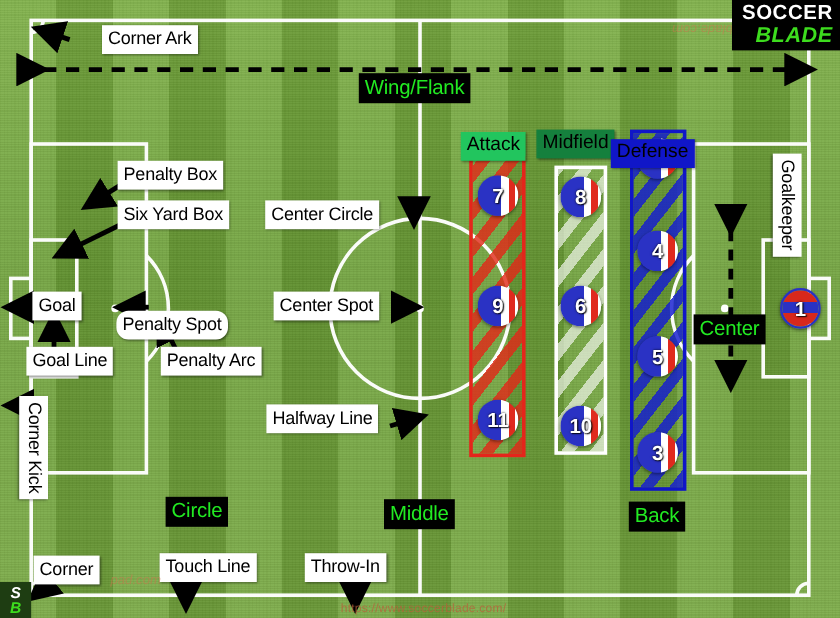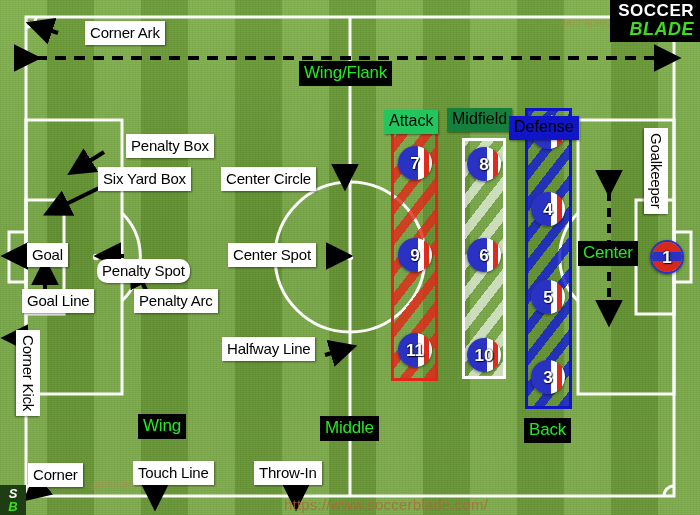--- a/index.html
+++ b/index.html
@@ -99,21 +99,21 @@
   .logo .l1{color:#ffffff;font-size:17px;font-weight:bold;letter-spacing:0.5px;display:block;}
   .logo .l2{color:#3ddc1e;font-size:18px;font-weight:bold;font-style:italic;letter-spacing:0.5px;display:block;margin-top:1px;}
   .badge{
     position:absolute;left:0;bottom:0;width:26px;height:30px;background:#1e3d12;
     display:flex;flex-direction:column;align-items:center;justify-content:center;line-height:1;
   }
   .badge .b1{color:#ffffff;font-size:13px;font-weight:bold;font-style:italic;}
   .badge .b2{color:#3ddc1e;font-size:13px;font-weight:bold;font-style:italic;}
   .wm-url{
     position:absolute;left:284px;bottom:2px;color:#b8603a;opacity:.75;
-    font-size:15px;letter-spacing:.2px;white-space:nowrap;
+    font-size:10px;letter-spacing:.2px;white-space:nowrap;
   }
   .wm-ghost{
     position:absolute;color:#c77a4e;opacity:.55;font-size:11px;
     font-style:italic;white-space:nowrap;
   }
   .wm-flip{transform:rotate(180deg);}
 </style>
 </head>
 <body>
 
@@ -249,40 +249,40 @@
     <g stroke="#000" stroke-width="4" fill="none" stroke-dasharray="11 8">
       <line x1="36" y1="58" x2="676" y2="58" marker-start="url(#ah)" marker-end="url(#ah)"></line>
     </g>
 
     <g stroke="#000" stroke-width="4" fill="none" stroke-dasharray="9 7">
       <line x1="609" y1="192" x2="609" y2="322" marker-start="url(#ah)" marker-end="url(#ah)"></line>
     </g>
   </svg>
 
   <div class="lbl" style="left:52px;top:21px;margin-left:33px;">Corner Ark</div>
-  <div class="lbl" style="left:98px;top:134px;margin-left:28px;">Penalty Box</div>
+  <div class="lbl" style="left:98px;top:134px;">Penalty Box</div>
   <div class="lbl" style="left:98px;top:167px;">Six Yard Box</div>
   <div class="lbl" style="left:221px;top:167px;">Center Circle</div>
   <div class="lbl" style="left:27px;top:243px;">Goal</div>
   <div class="lbl" style="left:97px;top:259px;border-radius:10px;">Penalty Spot</div>
   <div class="lbl" style="left:228px;top:243px;">Center Spot</div>
   <div class="lbl" style="left:22px;top:289px;">Goal Line</div>
   <div class="lbl" style="left:222px;top:337px;">Halfway Line</div>
   <div class="lbl" style="left:134px;top:289px;">Penalty Arc</div>
   <div class="lbl v" style="left:40px;top:330px;transform:rotate(90deg);">Corner Kick</div>
   <div class="lbl" style="left:28px;top:463px;">Corner</div>
   <div class="lbl" style="left:133px;top:461px;">Touch Line</div>
   <div class="lbl" style="left:254px;top:461px;">Throw-In</div>
   <div class="lbl v" style="left:668px;top:128px;transform:rotate(90deg);">Goalkeeper</div>
 
   <div class="zone" style="left:299px;top:45px;margin-top:16px;">Wing/Flank</div>
-  <div class="zone" style="left:138px;top:414px;">Wing</div>
+  <div class="zone" style="left:138px;top:414px;">Circle</div>
   <div class="zone" style="left:320px;top:416px;">Middle</div>
   <div class="zone" style="left:524px;top:418px;">Back</div>
-  <div class="zone" style="left:578px;top:241px;">Center</div>
+  <div class="zone" style="left:578px;top:262px;">Center</div>
 
   <div class="unit" style="left:384px;top:110px;background:#22c55e;">Attack</div>
   <div class="unit" style="left:447px;top:108px;background:#15803d;">Midfield</div>
   <div class="unit" style="left:509px;top:80px;background:#1016c8;margin-top:36px;">Defense</div>
 
   <div class="wm-ghost wm-flip" style="left:560px;top:18px;">www.soccerblade.com</div>
   <div class="wm-ghost" style="left:92px;top:478px;">pad.com</div>
   <div class="wm-url">https://www.soccerblade.com/</div>
 
   <div class="logo">

